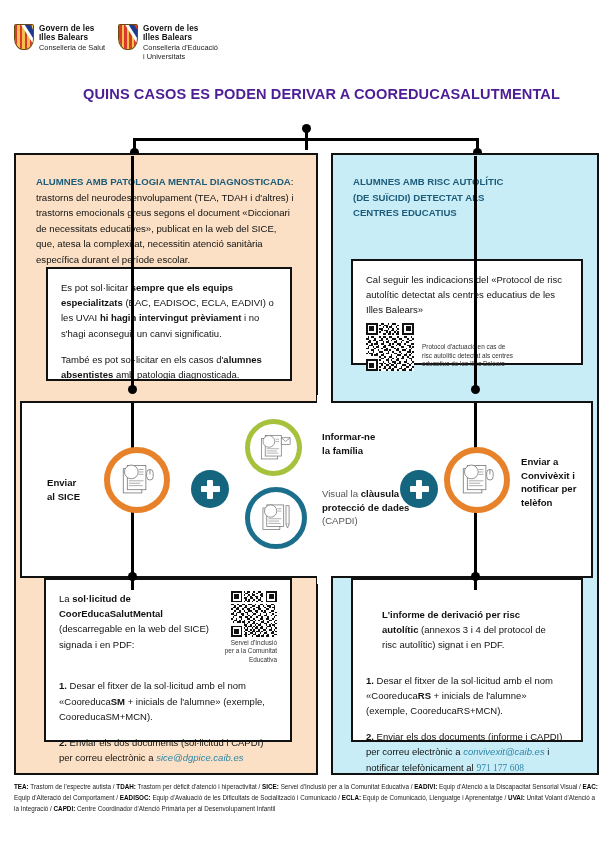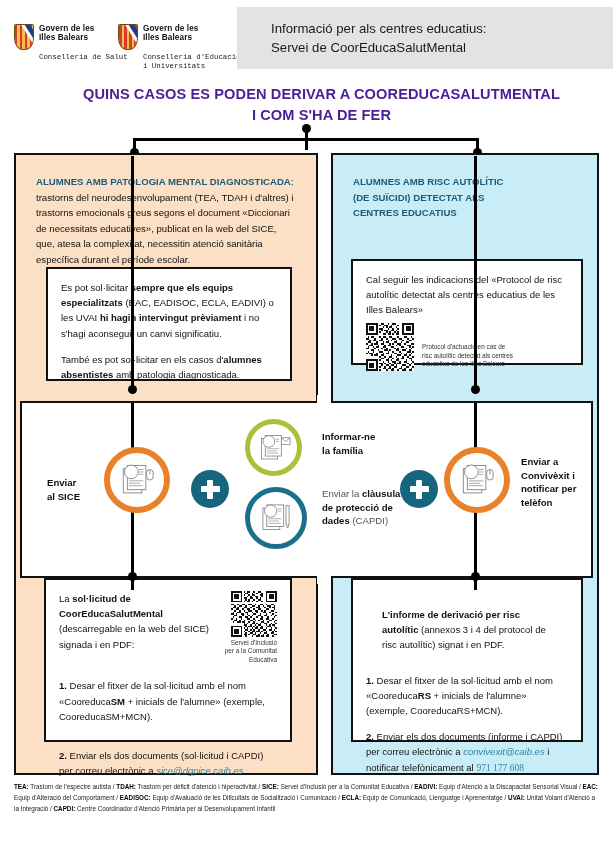--- a/index.html
+++ b/index.html
@@ -27,21 +27,21 @@
   }
   .shield .stripes { position:absolute; inset:0;
     background: repeating-linear-gradient(90deg,#D93A2B 0 2.5px,#F2C14B 2.5px 5px);
   }
   .shield .bar { position:absolute; left:-6px; top:-4px; width:34px; height:6px;
     background:#1B3A8C; transform:rotate(58deg); transform-origin:center; }
   .shield .bar2 { position:absolute; left:-6px; top:3px; width:34px; height:2.5px;
     background:#ffffff; transform:rotate(58deg); transform-origin:center; }
   .logo-text { line-height:1.12; }
   .logo-text .gov { font-size:8.2px; font-weight:bold; color:#111; letter-spacing:.1px; }
-  .logo-text .con { font-size:7.4px; font-weight:normal; color:#222; margin-top:11px;font-family:Liberation Mono, monospace; }
+  .logo-text .con { font-size:7.4px; font-weight:normal; color:#222; margin-top:2px; }
 
   #title-banner {
     position:absolute; left:237px; top:7px; width:376px; height:62px;
     background:#E3E3E3;
     display:flex; flex-direction:column; justify-content:center;
     padding-left:34px;
   }
   #title-banner div { font-size:13.2px; color:#1a1a1a; line-height:1.45; }
 
   
@@ -144,29 +144,24 @@
         <div class="bar"></div>
         <div class="bar2"></div>
     </div>
     <div class="logo-text">
       <div class="gov"><span>Govern de les</span><br><span>Illes Balears</span></div>
       <div class="con" style="white-space:pre-line">Conselleria d'Educació
 i Universitats</div>
     </div>
   </div>
 
-  <div id="title-banner">
-    <div>Informació per als centres educatius:</div>
-    <div>Servei de CoorEducaSalutMental</div>
-  </div>
 </div>
 
 <div id="main-title">
   <span>QUINS CASOS ES PODEN DERIVAR A COOREDUCASALUTMENTAL</span><br>
-  <span>I COM S'HA DE FER</span>
 </div>
 
 <div class="dot" style="left:302px; top:124px;"></div>
 <div class="conn" style="left:305px; top:128px; width:2.5px; height:22px;"></div>
 <div class="conn" style="left:133px; top:138px; width:345px; height:2.5px;"></div>
 <div class="conn" style="left:133px; top:138px; width:2.5px; height:14px;"></div>
 <div class="conn" style="left:476px; top:138px; width:2.5px; height:14px;"></div>
 <div class="dot" style="left:130px; top:148px;"></div>
 <div class="dot" style="left:473px; top:148px;"></div>
 
@@ -402,21 +397,21 @@
         </svg>
         <div class="qr-cap" style="white-space:pre-line; margin-top:2px;">Servei d'Inclusió
 per a la Comunitat
 Educativa</div>
       </div>
     </div>
 
     <p style="margin:14px 0 0 0;">
       <b>1.</b><span> Desar el fitxer de la sol·licitud amb el nom «Cooreduca</span><b>SM</b><span> + inicials de l'alumne» (exemple, CooreducaSM+MCN).</span>
     </p>
-    <p style="margin:24px 0 0 0;">
+    <p style="margin:11px 0 0 0;">
       <b>2.</b><span> Enviar els dos documents (sol·licitud i CAPDI) per correu electrònic a </span><span class="link">sice@dgpice.caib.es</span>
     </p>
   </div>
 </div>
 
 <div id="panel-blue">
   <div class="panel-head">
     <div class="hl-blue">ALUMNES AMB RISC AUTOLÍTIC</div>
     <div class="hl-blue">(DE SUÏCIDI) DETECTAT ALS</div>
     <div class="hl-blue">CENTRES EDUCATIUS</div>
@@ -701,21 +696,21 @@
     <line x1="28" y1="14" x2="33" y2="14" stroke="#999" stroke-width="1"></line>
     <line x1="28" y1="17" x2="33" y2="17" stroke="#999" stroke-width="1"></line>
     <line x1="16" y1="27" x2="33" y2="27" stroke="#999" stroke-width="1"></line>
     <line x1="16" y1="30" x2="30" y2="30" stroke="#999" stroke-width="1"></line>
     <line x1="16" y1="33" x2="32" y2="33" stroke="#999" stroke-width="1"></line>
     <rect x="39" y="10" width="4" height="24" fill="#fff" stroke="#777" stroke-width="1"></rect>
     <path d="M39 34 L41 39 L43 34" fill="#fff" stroke="#777" stroke-width="1"></path>
   </svg>
 </div>
 <div class="band-label" style="left:322px; top:487px; width:92px;">
-  <span class="grey">Enviar la </span><b>clàusula de protecció de dades</b><span class="grey"> (CAPDI)</span>
+  <span class="grey">Visual la </span><b>clàusula de protecció de dades</b><span class="grey"> (CAPDI)</span>
 </div>
 
 <div class="plus" style="left:400px; top:470px;"></div>
 
 <div class="circle c-orange" style="left:444px; top:447px; width:66px; height:66px;">
   <svg viewBox="0 0 52 52" width="42" height="42">
     <rect x="9" y="12" width="23" height="30" fill="#fff" stroke="#777" stroke-width="1"></rect>
     <rect x="14" y="8" width="23" height="30" fill="#fff" stroke="#777" stroke-width="1"></rect>
     <circle cx="19" cy="16" r="8.5" fill="#fff" stroke="#777" stroke-width="1"></circle>
     <line x1="28" y1="13" x2="34" y2="13" stroke="#999" stroke-width="1"></line>

